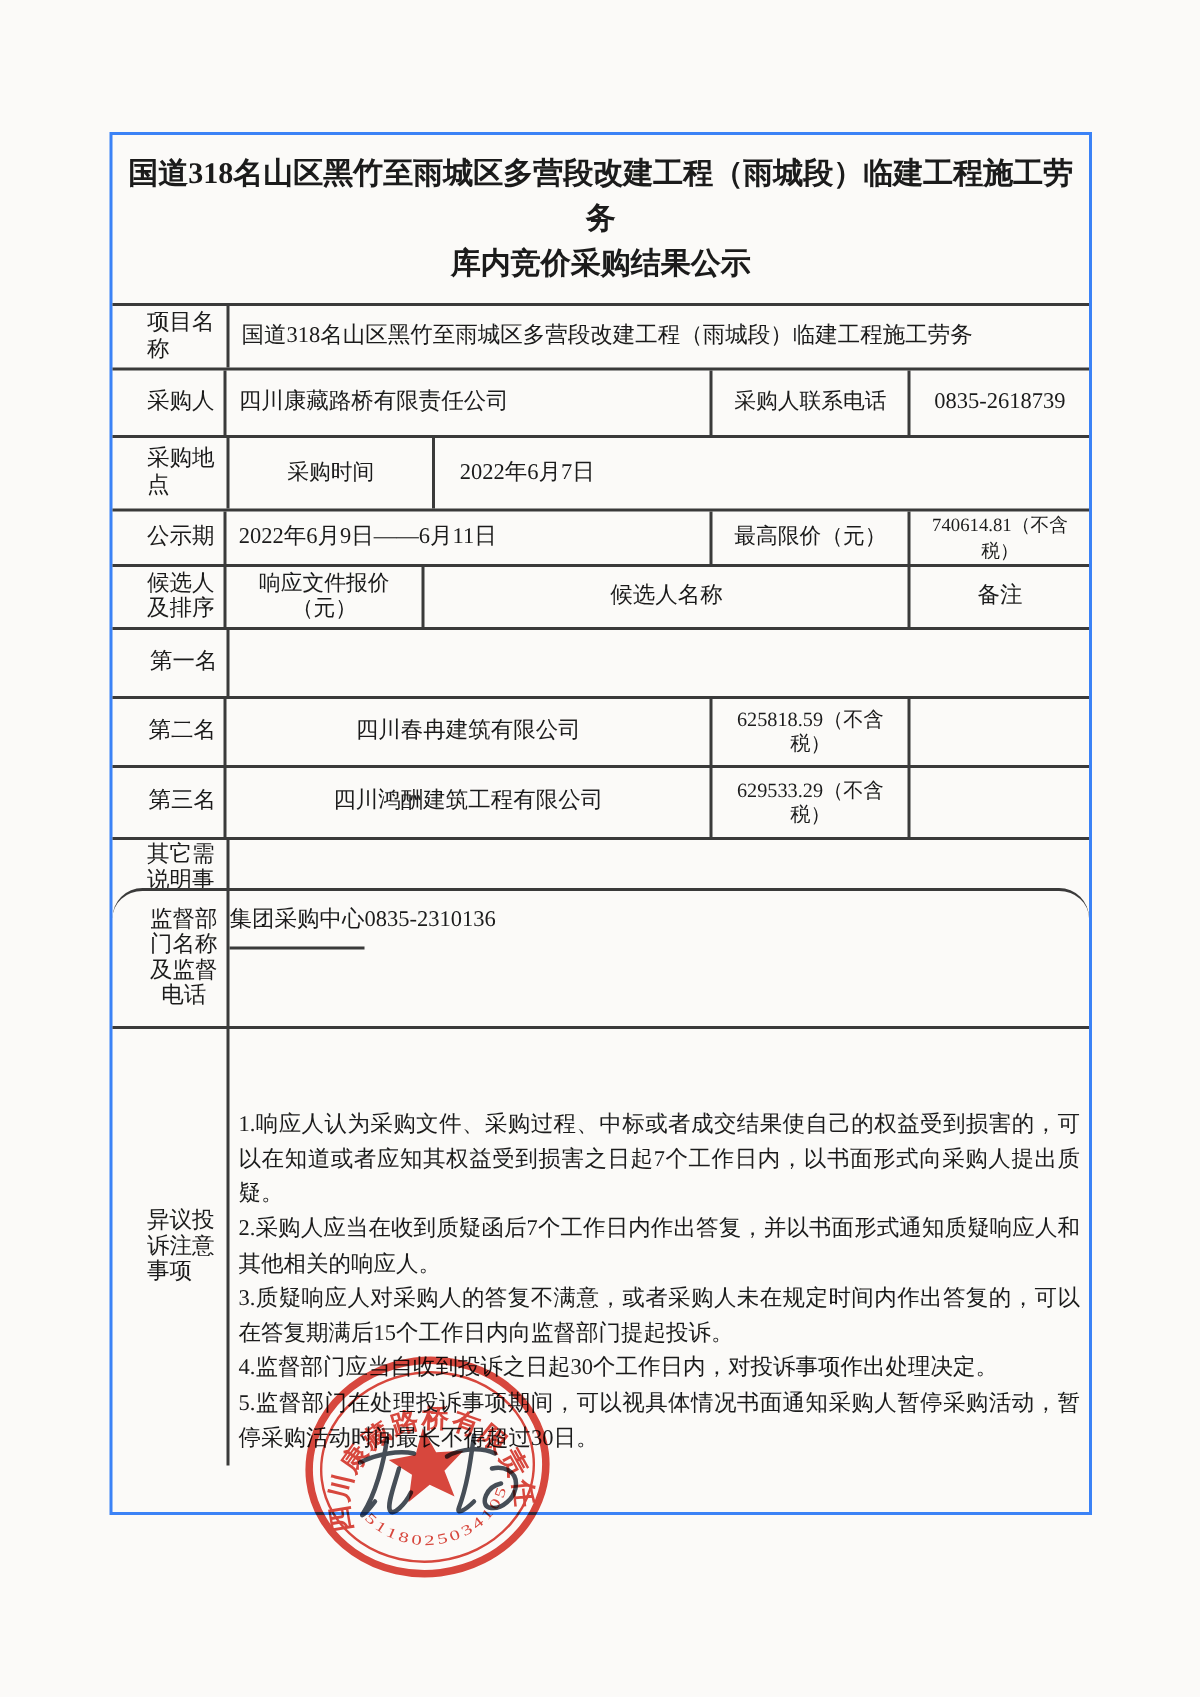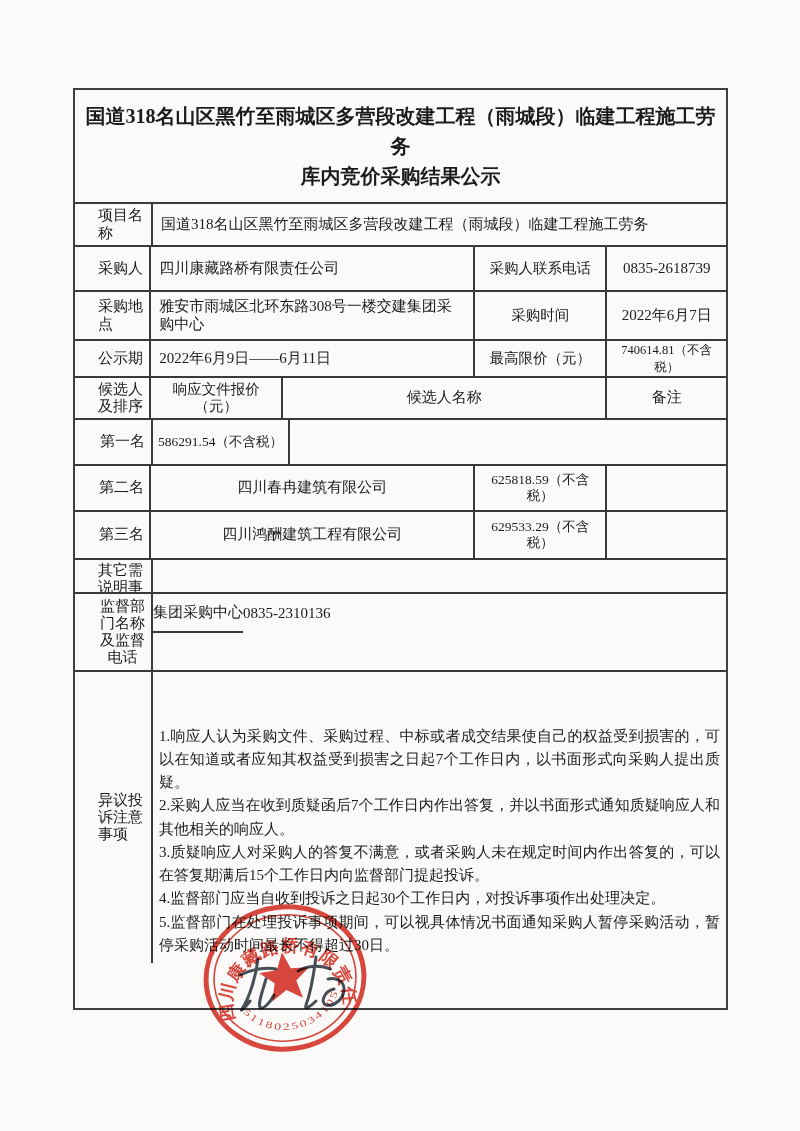--- a/index.html
+++ b/index.html
@@ -7,21 +7,21 @@
     width:800px;height:1131px;
     background:#fbfaf8;
     font-family:"Liberation Serif","DejaVu Serif",serif;
     color:#1b1b1b;
     position:relative;
     overflow:hidden;
   }
   .paper{position:absolute;inset:0;background:#fbfaf8;}
   .tbl{
     position:absolute;left:73px;top:88px;width:655px;height:922px;
-    border:2px solid #404040;box-sizing:border-box;
+    border:2px solid #3b82f6;box-sizing:border-box;
     display:flex;flex-direction:column;background:transparent;
   }
   .row{display:flex;border-top:2px solid #3a3a3a;box-sizing:border-box;flex-shrink:0;}
   .row:first-child{border-top:none;}
   .cell{
     box-sizing:border-box;border-right:2px solid #3a3a3a;
     display:flex;align-items:center;overflow:hidden;
     font-size:15px;line-height:1.15;
   }
   .cell:last-child{border-right:none;}
@@ -37,21 +37,21 @@
     padding:4px 8px;box-sizing:border-box;
   }
   .r-project{height:43px;}
   .r-purchaser{height:45px;}
   .r-location{height:49px;}
   .r-publicity{height:37px;}
   .r-cand-head{height:42px;}
   .r-cand{height:46px;}
   .r-cand3{height:48px;}
   .r-other{height:34px;}
-  .r-supervision{height:78px;}
+  .r-supervision{height:92px;border-radius:20px;}
   .r-objection{height:293px;}
   .r-signature{height:49px;}
   .small-wrap{font-size:12.5px;line-height:1.3;}
   .price-cell{font-size:13.5px;}
   .supstack{flex:1;display:flex;flex-direction:row;}
   .supstack .sub-row{
     height:39px;box-sizing:border-box;display:flex;align-items:center;justify-content:center;
     text-align:center;font-size:15px;
   }
   .supstack .sub-row:first-child{border-bottom:2px solid #3a3a3a;}
@@ -89,42 +89,40 @@
 
     <div class="row r-purchaser">
       <div class="cell c-label">采购人</div>
       <div class="cell c-main">四川康藏路桥有限责任公司</div>
       <div class="cell c-sub">采购人联系电话</div>
       <div class="cell c-last">0835-2618739</div>
     </div>
 
     <div class="row r-location">
       <div class="cell c-label">采购地点</div>
-      <div class="cell c-main">雅安市雨城区北环东路308号一楼交建集团采购中心</div>
       <div class="cell c-sub">采购时间</div>
       <div class="cell c-last">2022年6月7日</div>
     </div>
 
     <div class="row r-publicity">
       <div class="cell c-label">公示期</div>
       <div class="cell c-main">2022年6月9日——6月11日</div>
       <div class="cell c-sub">最高限价（元）</div>
       <div class="cell c-last small-wrap">740614.81（不含税）</div>
     </div>
 
     <div class="row r-cand-head">
       <div class="cell c-label">候选人及排序</div>
       <div class="cell c-sub">响应文件报价（元）</div>
       <div class="cell c-main c-center">候选人名称</div>
       <div class="cell c-last">备注</div>
     </div>
 
     <div class="row r-cand">
       <div class="cell c-label c-center">第一名</div>
-      <div class="cell c-sub price-cell">586291.54（不含税）</div>
       <div class="cell c-last"></div>
     </div>
 
     <div class="row r-cand">
       <div class="cell c-label c-center">第二名</div>
       <div class="cell c-main c-center">四川春冉建筑有限公司</div>
       <div class="cell c-sub price-cell">625818.59（不含税）</div>
       <div class="cell c-last"></div>
     </div>
 

